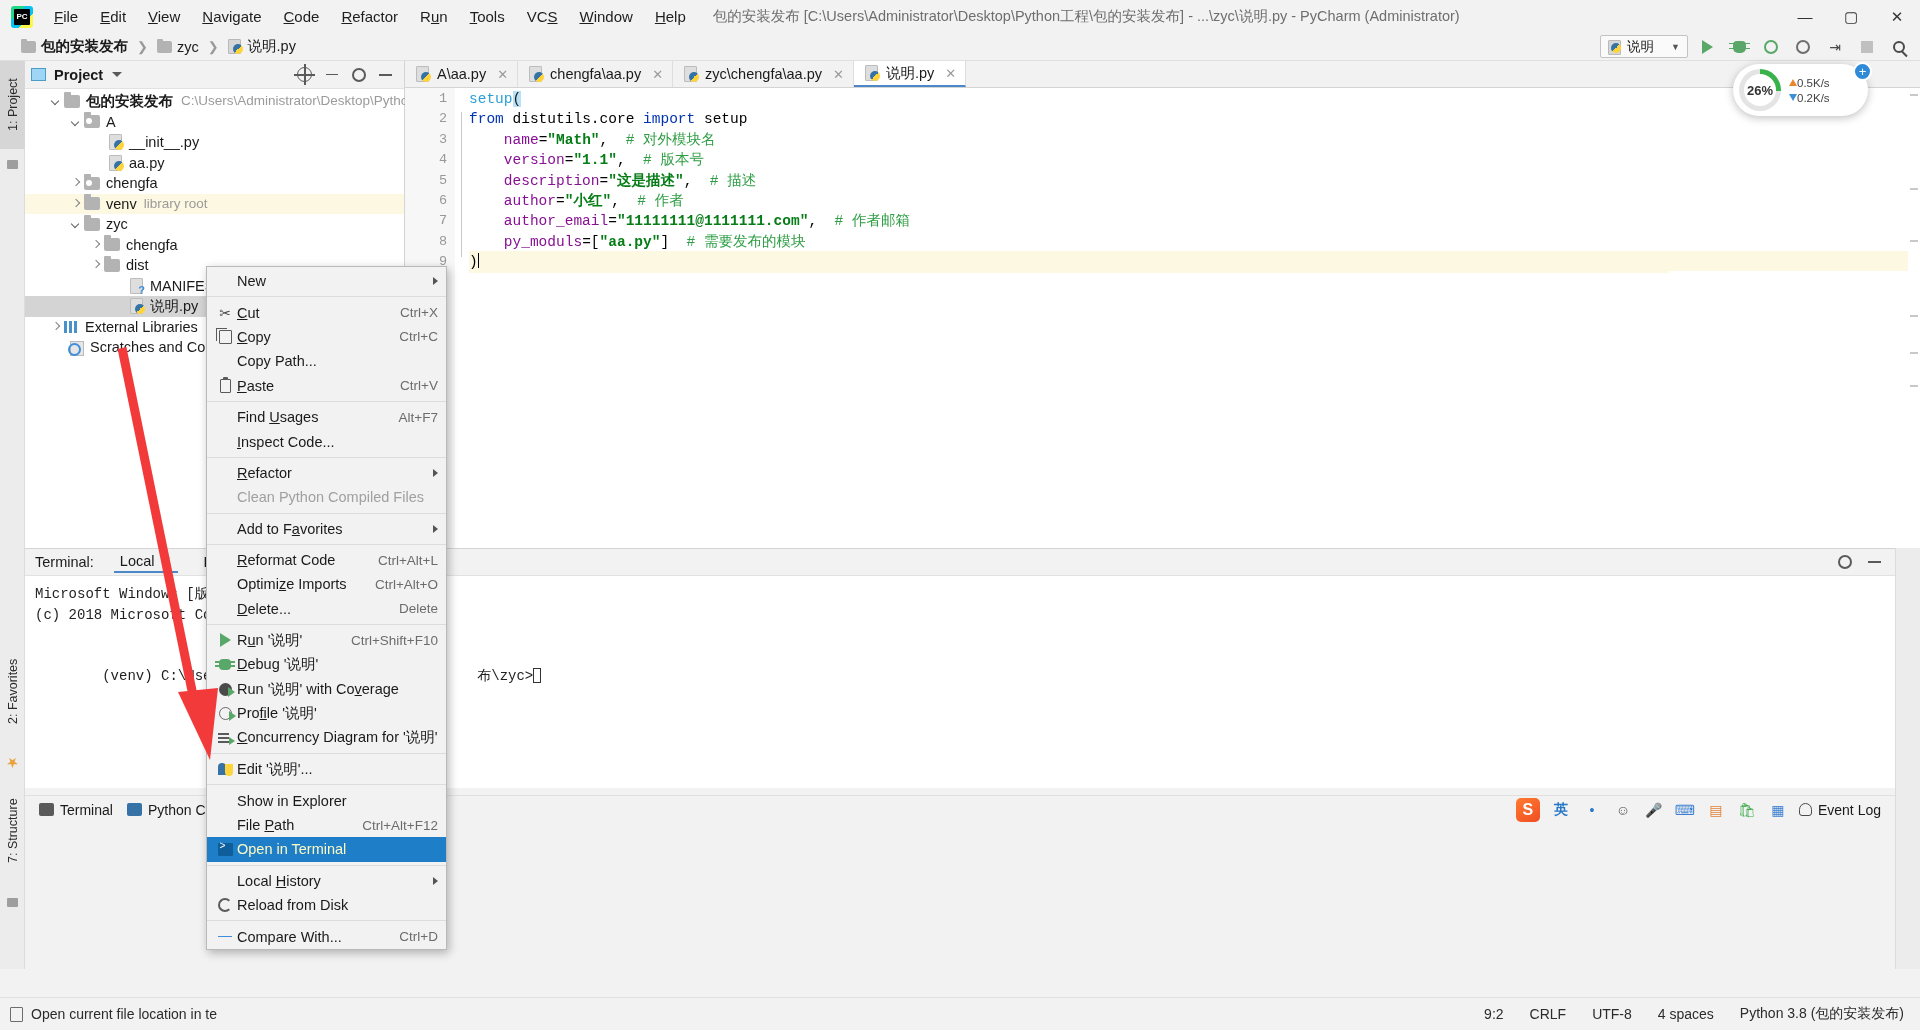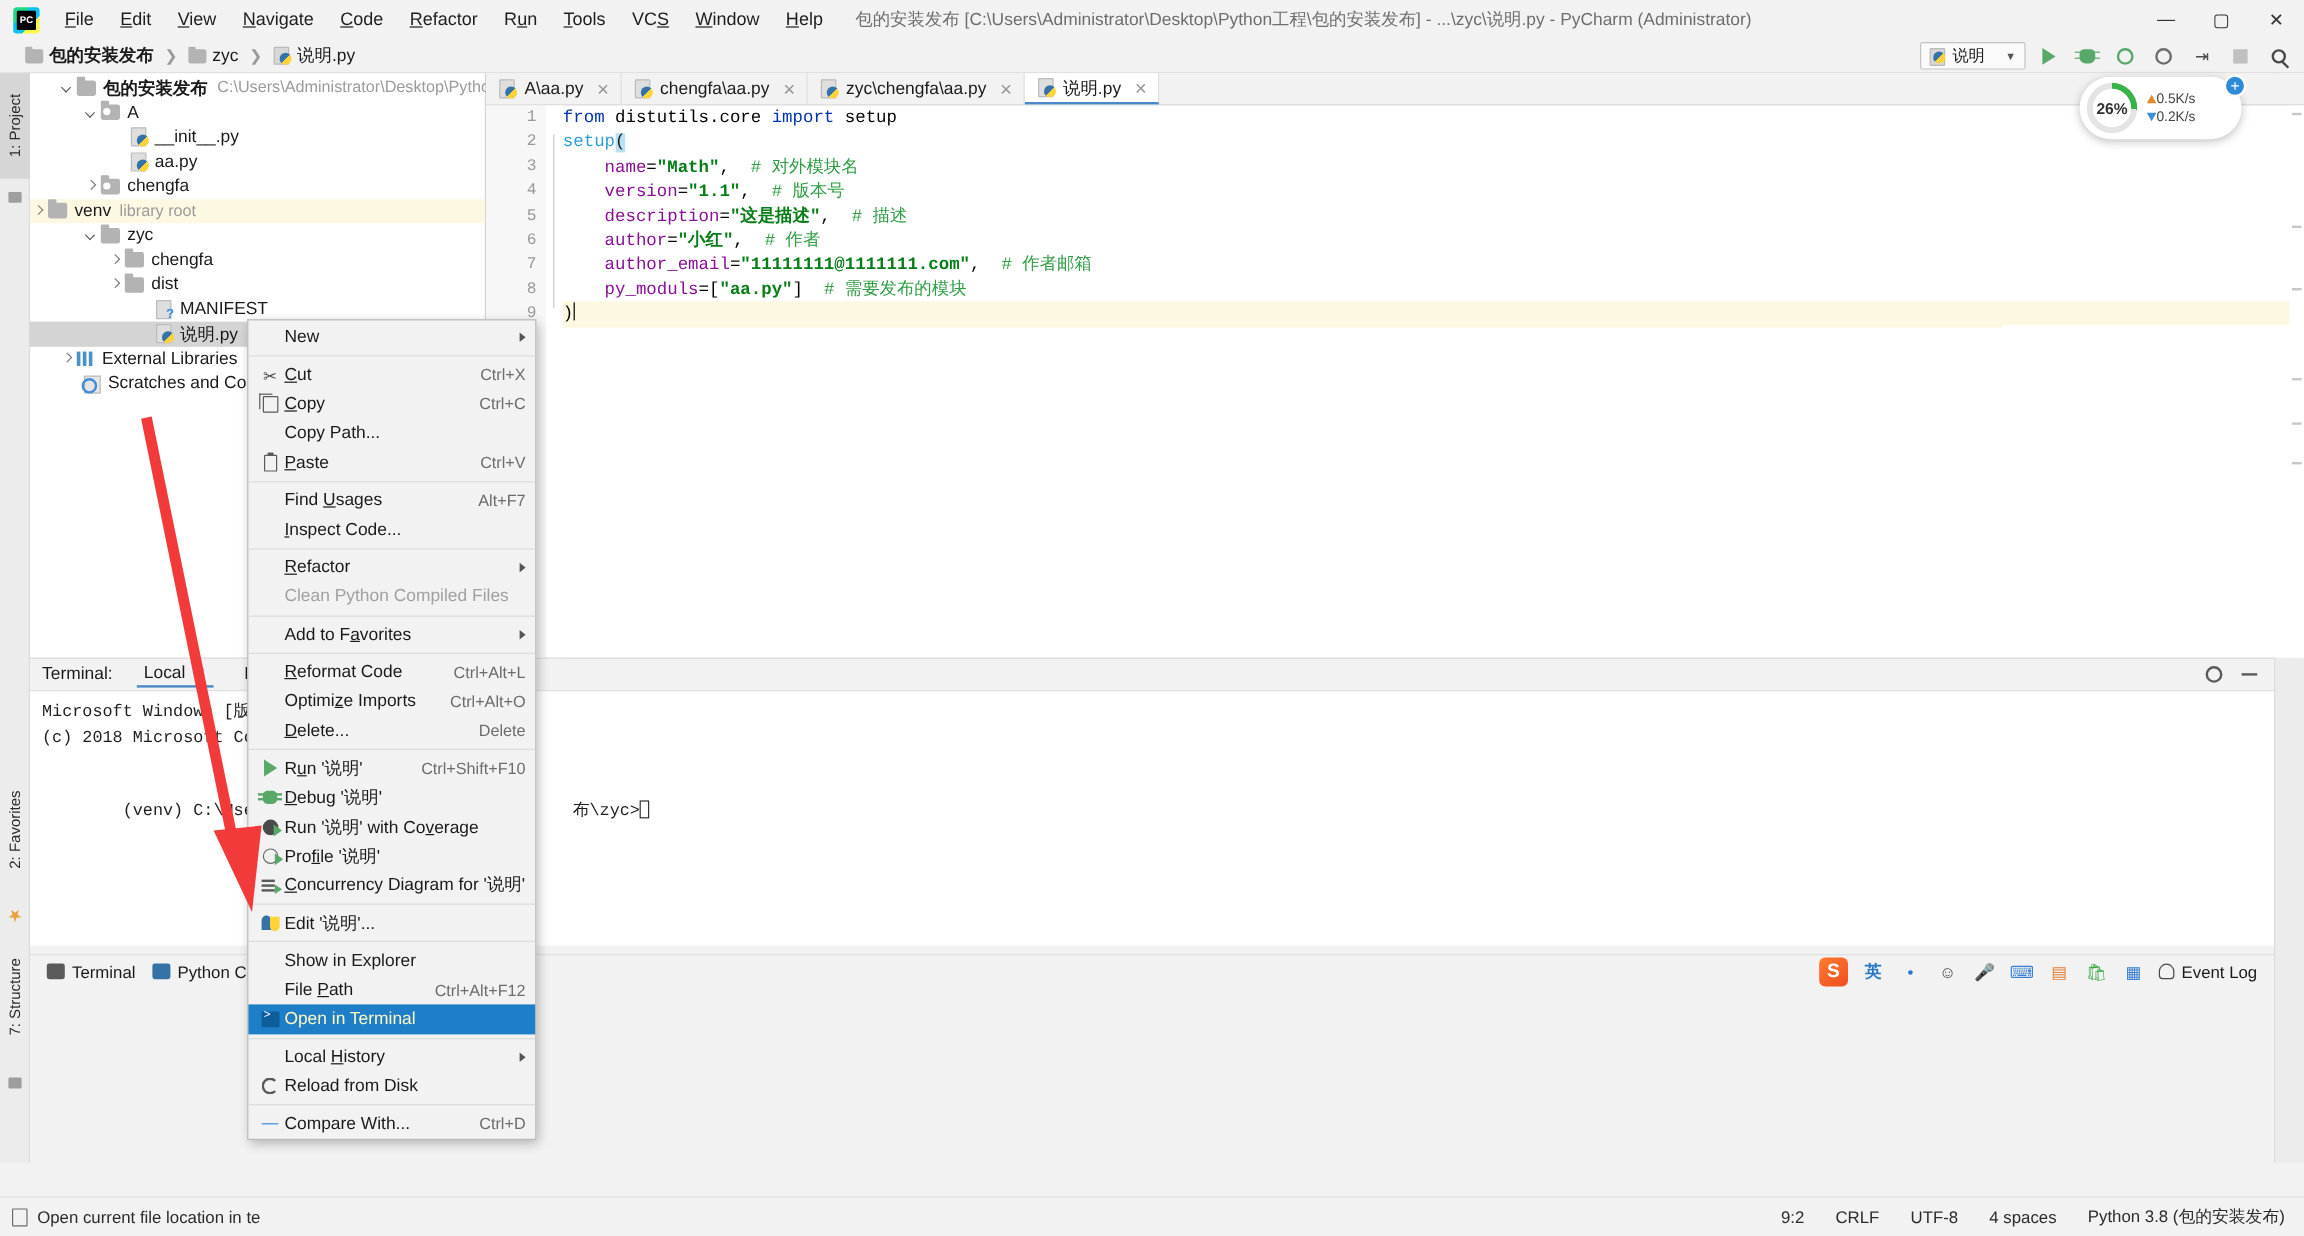--- a/index.html
+++ b/index.html
@@ -404,20 +404,31 @@
     </div>
     <div class="vtab" style="top:120px;height:24px">
       <span class="vico"></span>
     </div>
     <div class="vtab" style="top:146px;height:66px">
       <span>SciView</span>
     </div>
   </div>
 
   <div class="projpanel">
+    <div class="projhdr">
+      <span class="blue-sq"></span>
+      <span class="lbl">Project</span>
+      <span class="chev-d"></span>
+      <span class="hdr-icons">
+        <span class="ic-target"></span>
+        <span class="ic-collapse"></span>
+        <span class="ic-gear"></span>
+        <span class="ic-min"></span>
+      </span>
+    </div>
 
     <div class="tree">
       <div class="trow" style="padding-left:24px">
         <span class="arrow d"></span>
         <span class="tfolder"></span>
         <span style="font-weight:bold">包的安装发布</span>
         <span class="tpath">C:\Users\Administrator\Desktop\Python工程</span>
       </div>
       <div class="trow" style="padding-left:44px">
         <span class="arrow d"></span>
@@ -430,21 +441,21 @@
       </div>
       <div class="trow" style="padding-left:83px">
         <span class="tpy"></span>
         <span>aa.py</span>
       </div>
       <div class="trow" style="padding-left:44px">
         <span class="arrow r"></span>
         <span class="tfolder src"></span>
         <span>chengfa</span>
       </div>
-      <div class="trow hl-yellow" style="">
+      <div class="trow hl-yellow" style="padding-left:44px">
         <span class="arrow r"></span>
         <span class="tfolder"></span>
         <span>venv</span>
         <span class="tlibroot">library root</span>
       </div>
       <div class="trow" style="padding-left:44px">
         <span class="arrow d"></span>
         <span class="tfolder"></span>
         <span>zyc</span>
       </div>
@@ -511,22 +522,22 @@
       <div class="gl">5</div>
       <div class="gl">6</div>
       <div class="gl">7</div>
       <div class="gl">8</div>
       <div class="gl">9</div>
     </div>
     <div class="foldcol">
       <div class="foldline"></div>
     </div>
     <div class="code" id="code-lines">
+        <div class="cl"><span class="fn">setup</span><span class="sel-paren">(</span></div>
         <div class="cl"><span class="kw">from </span><span class="pl">distutils.core </span><span class="kw">import </span><span class="pl">setup</span></div>
-        <div class="cl"><span class="fn">setup</span><span class="sel-paren">(</span></div>
         <div class="cl"><span class="arg">    name</span><span class="pl">=</span><span class="str">"Math"</span><span class="pl">,  </span><span class="cmt-g"># 对外模块名</span></div>
         <div class="cl"><span class="arg">    version</span><span class="pl">=</span><span class="str">"1.1"</span><span class="pl">,  </span><span class="cmt-g"># 版本号</span></div>
         <div class="cl"><span class="arg">    description</span><span class="pl">=</span><span class="str">"这是描述"</span><span class="pl">,  </span><span class="cmt-g"># 描述</span></div>
         <div class="cl"><span class="arg">    author</span><span class="pl">=</span><span class="str">"小红"</span><span class="pl">,  </span><span class="cmt-g"># 作者</span></div>
         <div class="cl"><span class="arg">    author_email</span><span class="pl">=</span><span class="str">"11111111@1111111.com"</span><span class="pl">,  </span><span class="cmt-g"># 作者邮箱</span></div>
         <div class="cl"><span class="arg">    py_moduls</span><span class="pl">=[</span><span class="str">"aa.py"</span><span class="pl">]  </span><span class="cmt-g"># 需要发布的模块</span></div>
         <div class="cl cur"><span class="pl">)</span><span class="cur-caret"></span></div>
       </div>
     <div class="scrollmarks">
       <div class="sm" style="top:6px"></div>

